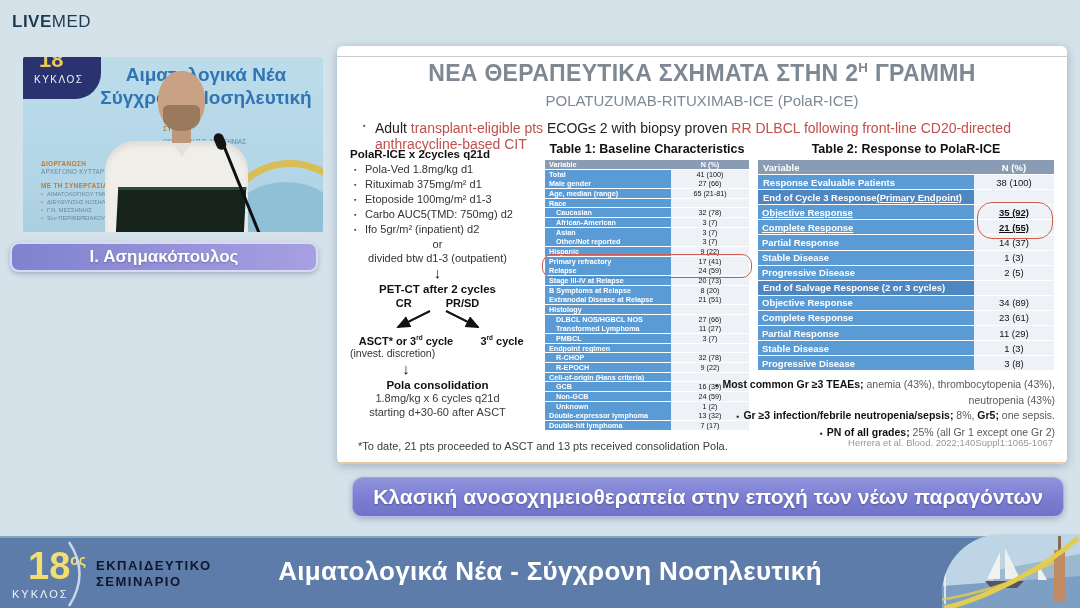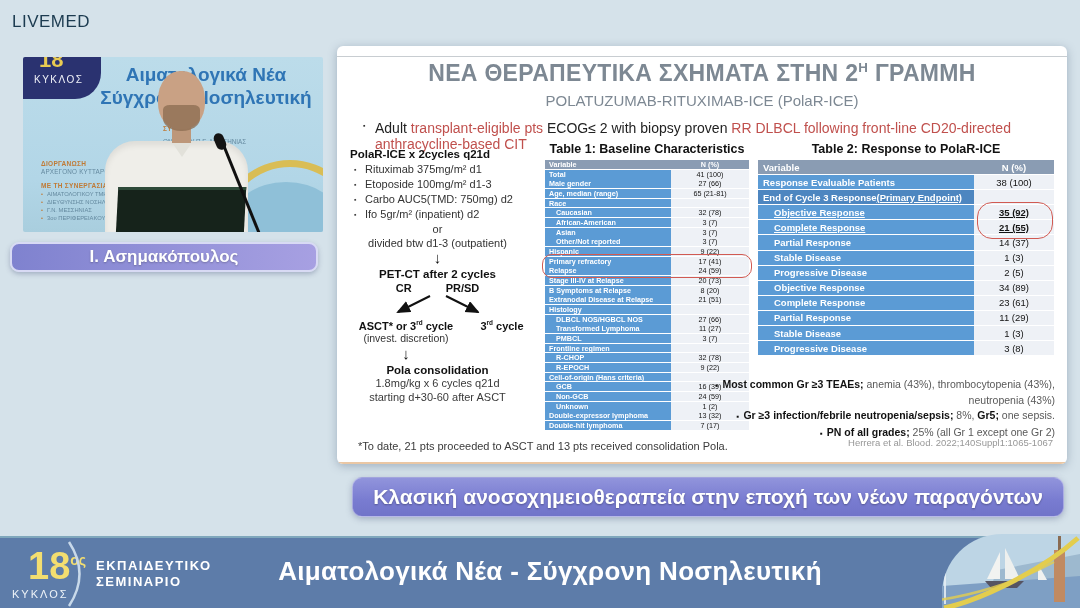--- a/index.html
+++ b/index.html
@@ -2,21 +2,21 @@
 <html><head>
 <meta charset="utf-8">
 <style>
   html,body{margin:0;padding:0;}
   body{width:1080px;height:608px;overflow:hidden;background:#d5e2ea;
        font-family:"Liberation Sans","DejaVu Sans",sans-serif;}
   #stage{position:relative;width:1080px;height:608px;background:#d5e2ea;}
 
   
   .livemed{position:absolute;left:12px;top:12px;font-size:17px;color:#1c3b50;letter-spacing:.5px;}
-  .livemed .b{font-weight:normal;}
+  .livemed .b{font-weight:bold;}
 
   
   .video{position:absolute;left:23px;top:57px;width:300px;height:175px;overflow:hidden;
          background:linear-gradient(180deg,#bcdcea 0%,#b2d6e7 70%,#a9cede 100%);border-radius:2px;}
   .vbadge{position:absolute;left:0;top:0;width:78px;height:42px;background:#2a3270;border-radius:0 0 26px 0;}
   .vbadge .n{position:absolute;left:16px;top:-10px;font-size:22px;color:#e9cb52;font-weight:bold;}
   .vbadge .k{position:absolute;left:11px;top:17px;font-size:10px;color:#f0f2f8;letter-spacing:1.5px;}
   .vtitle{position:absolute;left:70px;top:6px;width:226px;text-align:center;color:#2f75b5;
           font-size:19px;font-weight:bold;line-height:23px;}
   .vorg{position:absolute;left:18px;top:103px;width:140px;}
@@ -74,21 +74,21 @@
   .reg-li::before{content:"▪";position:absolute;left:4px;top:0;font-size:7px;color:#444;}
   .reg-center{text-align:center;width:175px;line-height:14px;}
   .darrow{text-align:center;width:175px;font-size:15px;font-weight:bold;color:#111;line-height:16px;}
   .petct{text-align:center;width:175px;font-weight:bold;color:#111;font-size:11.5px;margin-top:2px;}
   .branch-labels{display:flex;justify-content:center;gap:34px;width:175px;font-weight:bold;color:#111;
                  font-size:11px;margin-top:2px;}
   .branch-svg{display:block;margin:0;}
   .asct-row{display:flex;width:192px;font-weight:bold;color:#111;font-size:11px;margin-top:1px;}
   .asct-row .l{width:112px;text-align:center;white-space:nowrap;}
   .asct-row .r{width:80px;text-align:center;white-space:nowrap;}
-  .invest{width:112px;text-align:center;font-size:10.5px;color:#333;}
+  .invest{width:112px;text-align:left;font-size:10.5px;color:#333;}
   .darrow2{width:112px;text-align:center;font-size:15px;font-weight:bold;color:#111;line-height:16px;margin-top:2px;}
   .consol-t{width:175px;text-align:center;font-weight:bold;color:#111;font-size:11.5px;margin-top:2px;}
   .consol-l{width:175px;text-align:center;font-size:11px;color:#3a3a3a;line-height:14px;}
 
   
   .tbl-title{position:absolute;font-size:12.5px;font-weight:bold;color:#111;text-align:center;}
   .t1-title{left:208px;top:96px;width:204px;}
   .t2-title{left:421px;top:96px;width:296px;}
   .tbl{position:absolute;background:#fff;}
   #t1{left:208px;top:114px;width:204px;height:271px;}
@@ -98,21 +98,21 @@
   #t2 .trow{grid-template-columns:216px 80px;height:15.1px;}
   .tl{background:#5b9bd5;color:#fff;font-weight:bold;display:flex;align-items:center;
       border-bottom:1px solid #fff;box-sizing:border-box;white-space:nowrap;overflow:hidden;}
   .tv{background:#eef1f6;color:#141414;display:flex;align-items:center;justify-content:center;
       border-bottom:1px solid #fff;box-sizing:border-box;white-space:nowrap;}
   #t1 .tl{font-size:7.2px;padding-left:4px;}
   #t1 .tv{font-size:7.2px;}
   #t1 .sub .tl{padding-left:11px;}
   #t2 .tl{font-size:9.5px;padding-left:5px;}
   #t2 .tv{font-size:9.5px;}
-  #t2 .sub .tl{padding-left:16px;}
+  #t2 .sub .tl{padding-left:4px;}
   #t2 .section .tl{background:#4d86c0;}
   .trow.header .tl,.trow.header .tv{background:#8a9cb3;color:#fff;font-weight:bold;}
   .u{text-decoration:underline;}
   .tv.u{font-weight:bold;}
   .red-oval{position:absolute;border:1.6px solid #d15a52;pointer-events:none;}
   .t1-oval{left:-3px;top:94px;width:208px;height:22px;border-radius:10px;}
   .t2-oval{left:219px;top:42px;width:74px;height:35px;border-radius:15px;}
 
   
   .notes{position:absolute;left:356px;top:331px;width:362px;font-size:10.5px;color:#595959;}
@@ -129,21 +129,21 @@
          text-shadow:0 1px 2px rgba(0,0,0,.3);box-shadow:0 2px 6px rgba(70,80,120,.35);}
 
   
   .footer{position:absolute;left:0;top:536px;width:1080px;height:72px;background:#5d7ca9;
           border-top:2px solid #7fa7bc;}
   .cycle{position:absolute;left:12px;top:2px;width:60px;}
   .cycle-num{font-size:38px;color:#f3de70;font-weight:bold;line-height:40px;margin-left:16px;}
   .cycle-num .ord{font-size:14px;vertical-align:super;}
   .cycle-label{font-size:11px;color:#eef3f8;letter-spacing:2px;margin-top:2px;}
   .cycle-arc{position:absolute;left:66px;top:2px;}
-  .seminar{position:absolute;left:96px;top:20px;font-size:13px;font-weight:bold;color:#ffffff;
+  .seminar{position:absolute;left:96px;top:20px;font-size:13px;font-weight:bold;color:#0f172a;
            letter-spacing:1.5px;line-height:16px;}
   .f-title{position:absolute;left:200px;top:18px;width:700px;text-align:center;color:#fff;
            font-size:26px;font-weight:600;letter-spacing:.3px;}
   .ship{position:absolute;right:0;bottom:0;width:138px;height:76px;border-radius:60px 0 0 4px;overflow:hidden;}
 </style>
 </head>
 <body>
 
 <div id="stage">
 
@@ -196,20 +196,21 @@
 
     <div class="s-title">
       <span>ΝΕΑ ΘΕΡΑΠΕΥΤΙΚΑ ΣΧΗΜΑΤΑ ΣΤΗΝ 2</span><span class="sup">Η</span><span> ΓΡΑΜΜΗ</span>
     </div>
     <div class="s-subtitle">POLATUZUMAB-RITUXIMAB-ICE (PolaR-ICE)</div>
     <div class="s-intro"><span>Adult </span><span class="seg-red">transplant-eligible pts</span><span> ECOG≤ 2 with biopsy proven </span><span class="seg-red">RR DLBCL following front-line CD20-directed anthracycline-based CIT</span></div>
 
     <div class="regimen">
       <div class="reg-title">PolaR-ICE x 2cycles q21d</div>
       <div>
+          <div class="reg-li">Pola-Ved 1.8mg/kg d1</div>
           <div class="reg-li">Rituximab 375mg/m² d1</div>
           <div class="reg-li">Etoposide 100mg/m² d1-3</div>
           <div class="reg-li">Carbo AUC5(TMD: 750mg) d2</div>
           <div class="reg-li">Ifo 5gr/m² (inpatient) d2</div>
         </div>
       <div class="reg-center">or</div>
       <div class="reg-center">divided btw d1-3 (outpatient)</div>
       <div class="darrow">↓</div>
       <div class="petct">PET-CT after 2 cycles</div>
       <div class="branch-labels">
@@ -308,21 +309,21 @@
         </div>
         <div class="trow sub">
           <div class="tl">Transformed Lymphoma</div>
           <div class="tv">11 (27)</div>
         </div>
         <div class="trow sub">
           <div class="tl">PMBCL</div>
           <div class="tv">3 (7)</div>
         </div>
         <div class="trow section">
-          <div class="tl">Frontline regimen</div>
+          <div class="tl">Endpoint regimen</div>
           <div class="tv"></div>
         </div>
         <div class="trow sub">
           <div class="tl">R-CHOP</div>
           <div class="tv">32 (78)</div>
         </div>
         <div class="trow sub">
           <div class="tl">R-EPOCH</div>
           <div class="tv">9 (22)</div>
         </div>
@@ -382,20 +383,24 @@
           <div class="tl">Partial Response</div>
           <div class="tv">14 (37)</div>
         </div>
         <div class="trow sub">
           <div class="tl">Stable Disease</div>
           <div class="tv">1 (3)</div>
         </div>
         <div class="trow sub">
           <div class="tl">Progressive Disease</div>
           <div class="tv">2 (5)</div>
+        </div>
+        <div class="trow section">
+          <div class="tl">End of Salvage Response (2 or 3 cycles)</div>
+          <div class="tv"></div>
         </div>
         <div class="trow sub">
           <div class="tl">Objective Response</div>
           <div class="tv">34 (89)</div>
         </div>
         <div class="trow sub">
           <div class="tl">Complete Response</div>
           <div class="tv">23 (61)</div>
         </div>
         <div class="trow sub">

